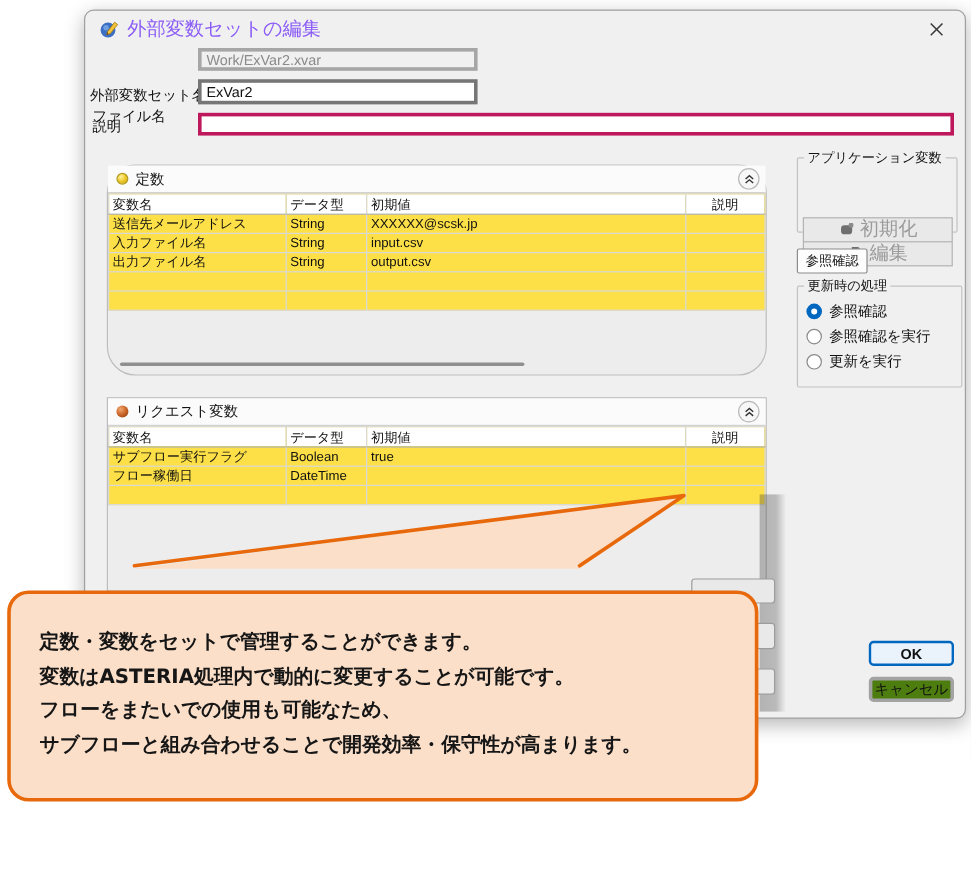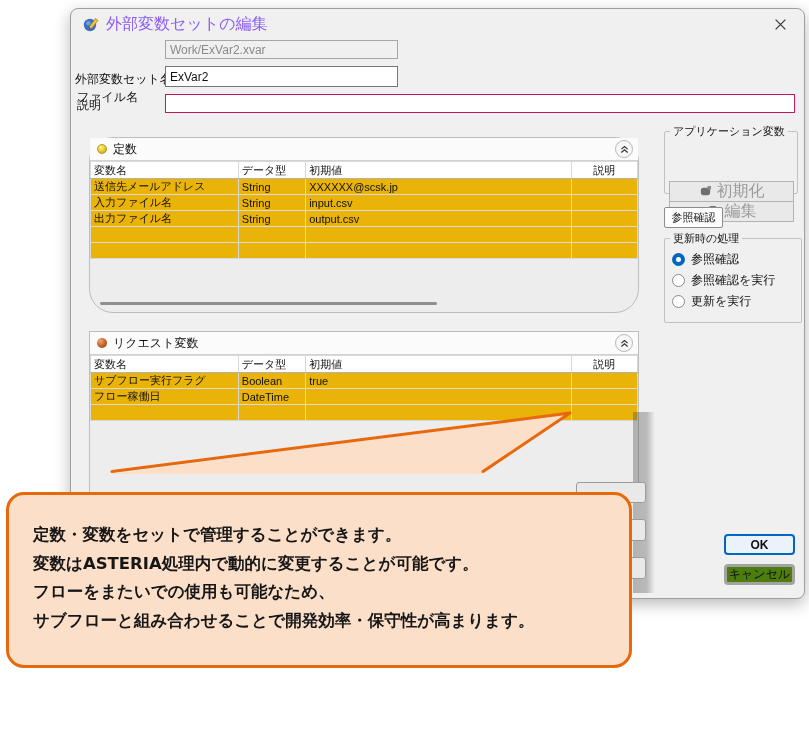--- a/index.html
+++ b/index.html
@@ -13,36 +13,36 @@
     position:absolute;left:70px;top:8px;width:733px;height:589px;
     background:#f0f0f0;border:1px solid #9f9f9f;border-radius:8px;
     box-shadow:0 5px 16px rgba(0,0,0,.28);
   }
   .titlebar{position:absolute;left:0;top:0;right:0;height:30px;display:flex;align-items:center;padding:0 0 0 12px;}
   .title-text{font-size:16px;color:#8b5cf6;margin-left:7px;}
   .close-btn{position:absolute;right:8px;top:3px;width:32px;height:25px;display:flex;align-items:center;justify-content:center;cursor:pointer;}
   
   .fld-label{position:absolute;font-size:12px;color:#111;}
   .txt{
-    position:absolute;box-sizing:border-box;border:1px solid #be185d;background:#fff;
+    position:absolute;box-sizing:border-box;border:3px solid #be185d;background:#fff;
     font-size:12px;color:#111;padding:0 4px;font-family:"Liberation Sans","DejaVu Sans",sans-serif;
   }
   .txt.disabled{background:#f0f0f0;color:#8a8a8a;border-color:#a6a6a6;}
   
   .panel{position:absolute;left:18px;width:550px;background:#ededed;border:1px solid #bdbdbd;box-sizing:border-box;}
   #panel-constants{top:128px;height:176px;border-radius:24px;}
   #panel-request{top:322px;height:162px;}
   .panel-header{height:22px;background:#fbfbfb;border-bottom:1px solid #d2d2d2;display:flex;align-items:center;padding:0 5px;}
   .ball{width:10px;height:10px;border-radius:50%;margin:0 6px 0 2px;flex:0 0 auto;}
   .ball.yellow{background:radial-gradient(circle at 35% 30%,#fff3a0,#f0cb32 45%,#c7a108);border:1px solid #b09a1e;box-sizing:border-box;}
   .ball.orange{background:radial-gradient(circle at 35% 30%,#f0a870,#c96327 50%,#83380c);}
   .panel-title{font-size:12px;color:#111;}
   .collapse-btn{margin-left:auto;width:18px;height:18px;border-radius:50%;border:1px solid #b9b9b9;background:#f7f7f7;display:flex;align-items:center;justify-content:center;cursor:pointer;box-sizing:border-box;}
   
-  table{border-collapse:collapse;table-layout:fixed;width:548px;background:#eab308;font-size:11px;}
+  table{border-collapse:collapse;table-layout:fixed;width:548px;background:#fde047;font-size:11px;}
   th,td{border:1px solid #d9d9d9;height:15px;padding:0 3px;font-weight:normal;text-align:left;white-space:nowrap;overflow:hidden;color:#111;}
   thead th{height:16px;border-bottom:1px solid #b2b2b2;background:#fff;}
   th.center{text-align:center;}
   .hscroll{position:absolute;left:10px;bottom:7px;width:337px;height:3px;background:#8f8f8f;border-radius:2px;}
   
   .frag{position:absolute;width:70px;background:#e9e9e9;border:1px solid #9c9c9c;border-radius:3px;box-sizing:border-box;z-index:9;}
   
   .groupbox{position:absolute;border:1px solid #c2c2c2;border-radius:2px;box-sizing:border-box;}
   .gb-label{position:absolute;top:-8px;left:5px;background:#f0f0f0;padding:0 3px;font-size:11px;color:#111;white-space:nowrap;}
   #gb-appvars{left:593px;top:122px;width:134px;height:63px;}

